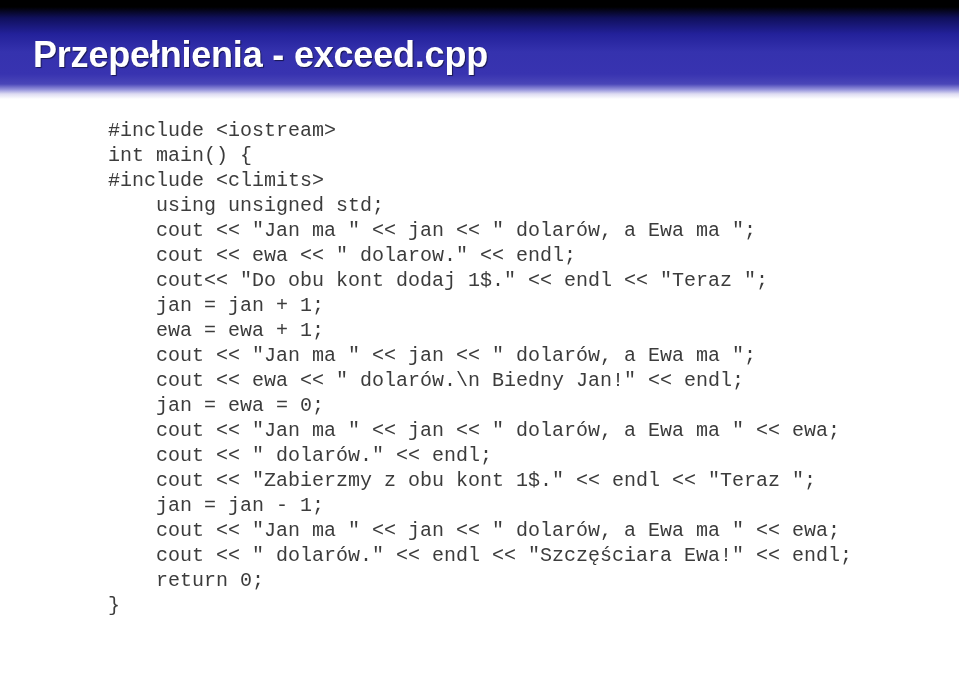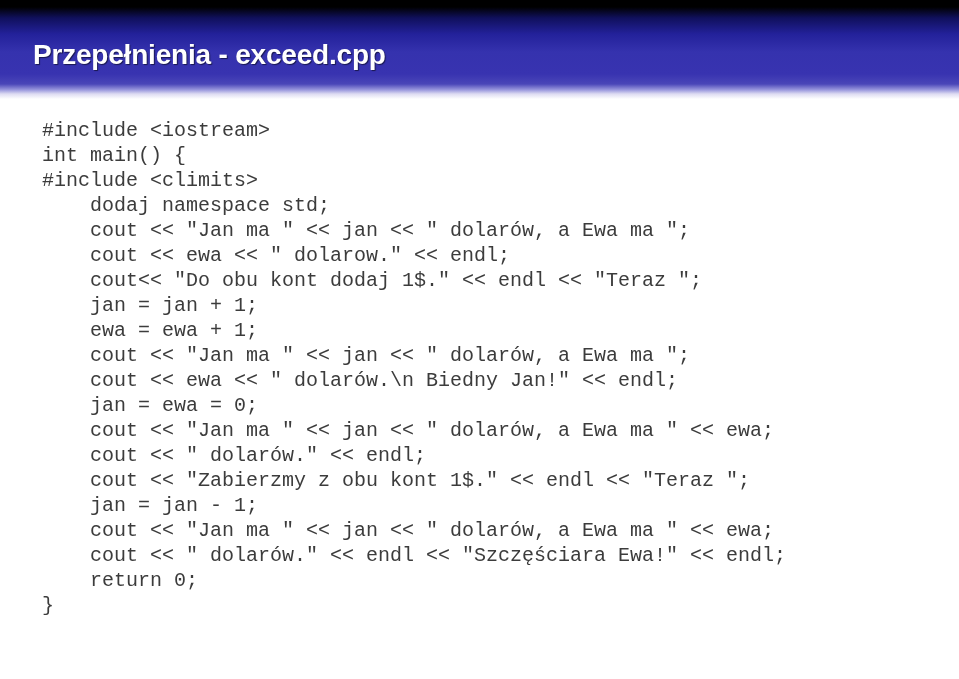--- a/index.html
+++ b/index.html
@@ -36,21 +36,21 @@
         #dedcf2 94px,
         #ffffff 99px);
     z-index: 2;
   }
 
   #title-text {
     position: absolute;
     left: 33px;
     top: 37px;
     font-family: "Liberation Sans", sans-serif;
-    font-size: 28px;
+    font-size: 36px;
     font-weight: bold;
     color: #ffffff;
     letter-spacing: -0.2px;
     white-space: nowrap;
     text-shadow: 1px 1px 1px rgba(0,0,0,0.55);
     line-height: 36px;
   }
 
   
   #code-block {
@@ -61,36 +61,36 @@
     z-index: 1;
   }
 
   .code-line {
     font-family: "Liberation Mono", "DejaVu Sans Mono", monospace;
     font-size: 20px;
     line-height: 25px;
     height: 25px;
     color: #3c3c3c;
     white-space: pre;
-    padding-left: 42px;
+    padding-left: 108px;
     letter-spacing: 0px;
   }
 </style>
 </head>
 <body>
 
 <div id="title-banner">
   <div id="title-text">Przepełnienia - exceed.cpp</div>
 </div>
 
 <div id="code-block">
     <div class="code-line">#include &lt;iostream&gt;</div>
     <div class="code-line">int main() {</div>
     <div class="code-line">#include &lt;climits&gt;</div>
-    <div class="code-line">    dodaj namespace std;</div>
+    <div class="code-line">    using unsigned std;</div>
     <div class="code-line">    cout &lt;&lt; "Jan ma " &lt;&lt; jan &lt;&lt; " dolarów, a Ewa ma ";</div>
     <div class="code-line">    cout &lt;&lt; ewa &lt;&lt; " dolarow." &lt;&lt; endl;</div>
     <div class="code-line">    cout&lt;&lt; "Do obu kont dodaj 1$." &lt;&lt; endl &lt;&lt; "Teraz ";</div>
     <div class="code-line">    jan = jan + 1;</div>
     <div class="code-line">    ewa = ewa + 1;</div>
     <div class="code-line">    cout &lt;&lt; "Jan ma " &lt;&lt; jan &lt;&lt; " dolarów, a Ewa ma ";</div>
     <div class="code-line">    cout &lt;&lt; ewa &lt;&lt; " dolarów.\n Biedny Jan!" &lt;&lt; endl;</div>
     <div class="code-line">    jan = ewa = 0;</div>
     <div class="code-line">    cout &lt;&lt; "Jan ma " &lt;&lt; jan &lt;&lt; " dolarów, a Ewa ma " &lt;&lt; ewa;</div>
     <div class="code-line">    cout &lt;&lt; " dolarów." &lt;&lt; endl;</div>

